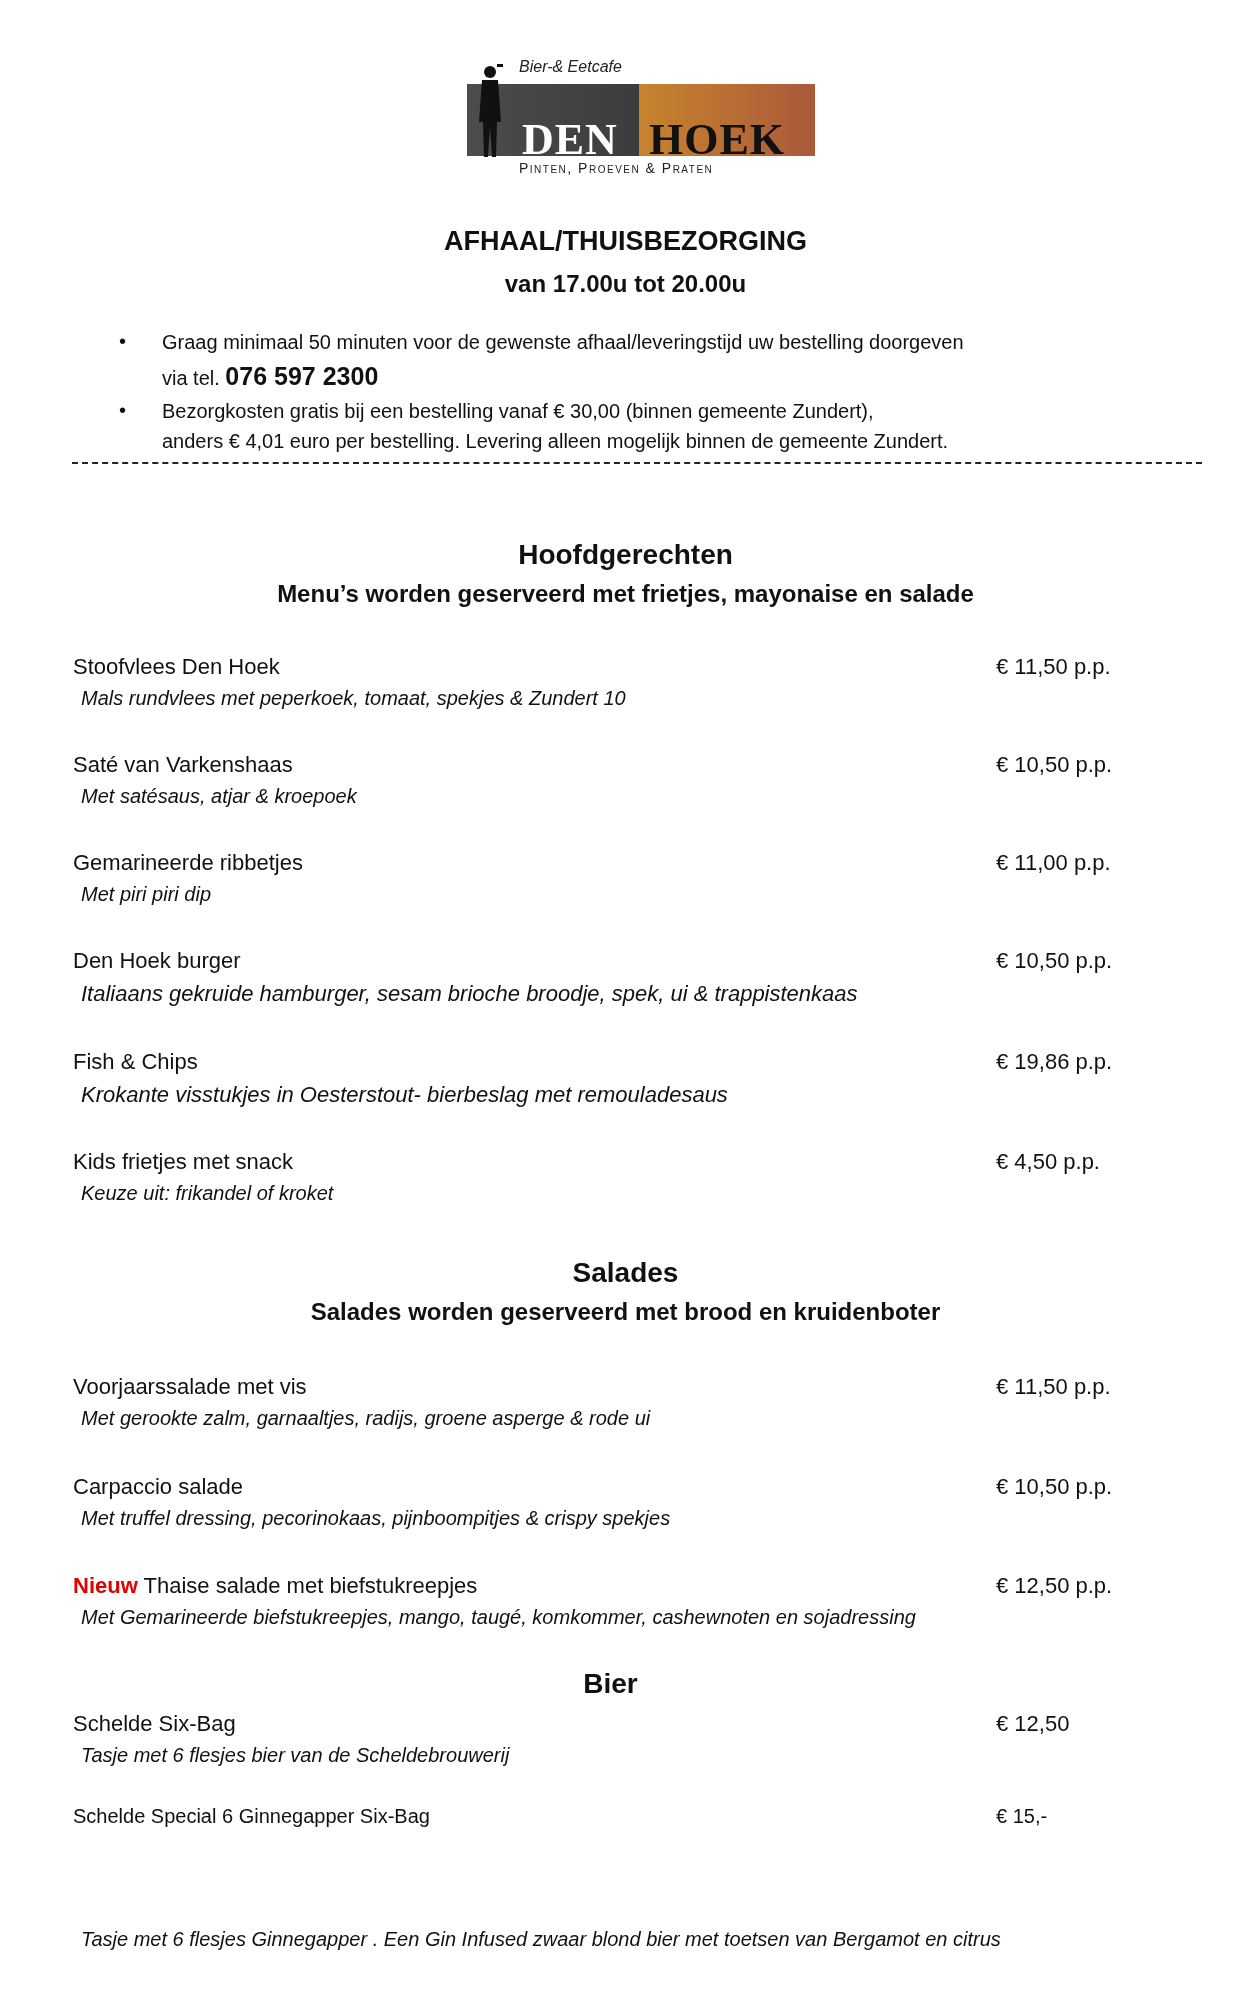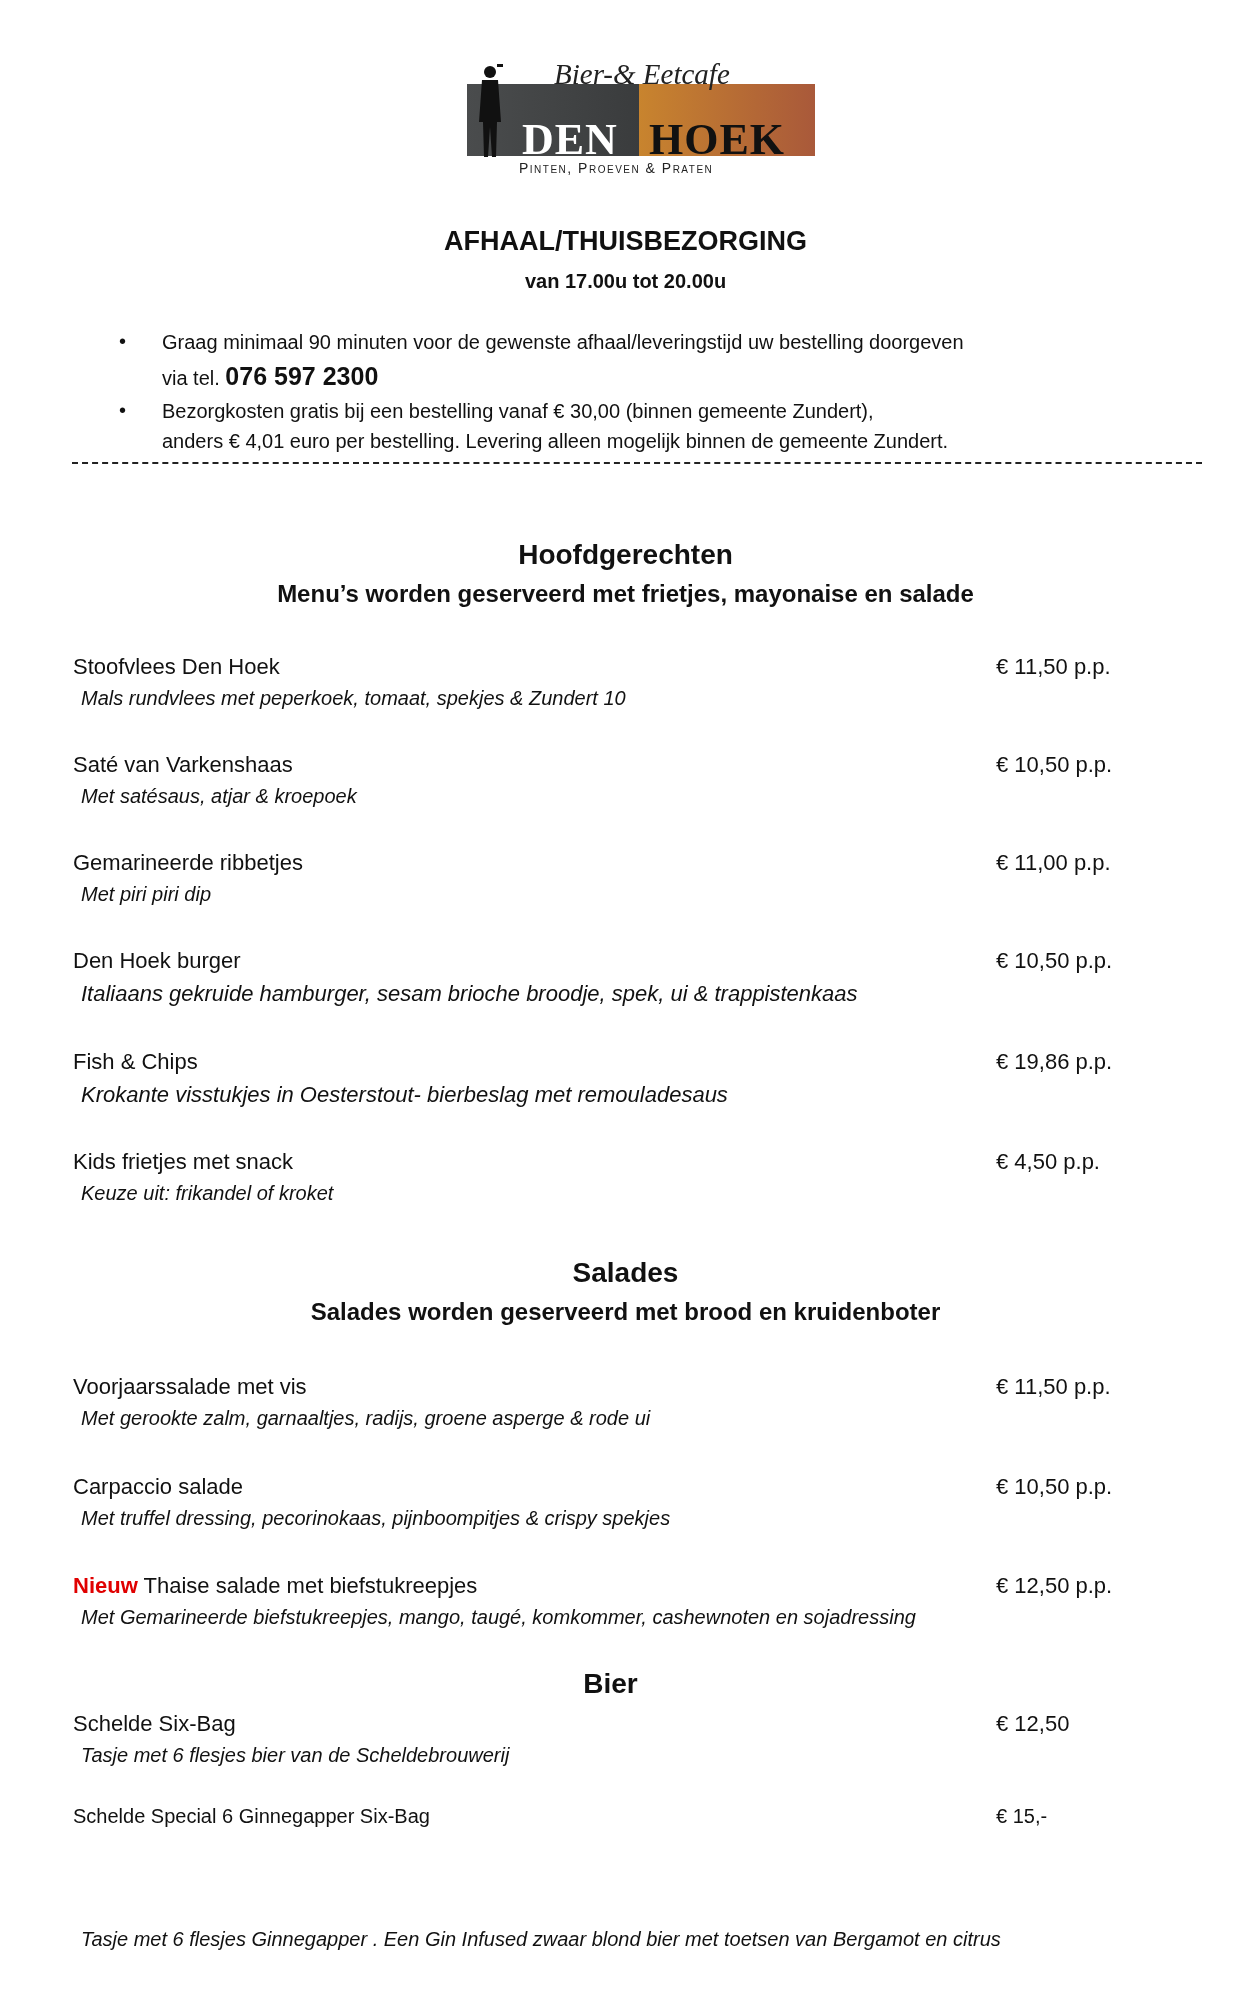--- a/index.html
+++ b/index.html
@@ -4,27 +4,27 @@
 <style>
   html, body { margin:0; padding:0; background:#fff; }
   body { width:1251px; height:2004px; position:relative; font-family:"Liberation Sans", sans-serif; color:#111; overflow:hidden; }
   .abs { position:absolute; }
   .center { left:0; width:1251px; text-align:center; }
   
   .logo { left:467px; top:58px; width:348px; height:122px; }
   .logo .band { position:absolute; left:0; top:26px; width:400px; height:72px; }
   .logo .dark { position:absolute; left:0; top:0; width:172px; height:72px; background:linear-gradient(90deg,#4a4c4d,#3a3c3d); }
   .logo .orange { position:absolute; left:172px; top:0; width:176px; height:72px; background:linear-gradient(90deg,#c8842e,#a9593a); }
-  .logo .script { position:absolute; left:52px; top:0px; font-family:Liberation Serif, serif; font-style:italic; font-size:29px; color:#222;margin-left:35px; }
+  .logo .script { position:absolute; left:52px; top:0px; font-family:Liberation Sans, sans-serif; font-style:italic; font-size:16px; color:#222; }
   .logo .den { position:absolute; left:55px; top:30px; font-family:"Liberation Serif", serif; font-weight:bold; font-size:44px; color:#fff; letter-spacing:1px; }
   .logo .hoek { position:absolute; left:182px; top:30px; font-family:"Liberation Serif", serif; font-weight:bold; font-size:44px; color:#111; letter-spacing:1px; }
   .logo .figure { position:absolute; left:10px; top:4px; width:26px; height:100px; }
   .logo .tagline { position:absolute; left:52px; top:102px; font-size:14px; letter-spacing:1.5px; color:#222; font-variant:small-caps; }
   .title { top:226px; font-size:27px; font-weight:bold; }
-  .subtitle { top:270px; font-size:20px; font-weight:bold; }
+  .subtitle { top:270px; font-size:24px; font-weight:bold; }
   .bullet { left:119px; font-size:20px; }
   .btext { left:162px; font-size:20px; }
   .phone { font-weight:bold; font-size:25px; }
   .dashes { left:72px; top:462px; width:1130px; height:0; border-top:2px dashed #222; }
   .sec-title { font-size:28px; font-weight:bold; }
   .sec-sub { font-size:24px; font-weight:bold; }
   .name { left:73px; font-size:22px; }
   .desc { left:73px; font-size:20px; font-style:italic;margin-left:8px; }
   .price { left:996px; font-size:22px; }
   .new { color:#e00000; font-weight:bold; }
@@ -45,21 +45,21 @@
     <path d="M5 18 L21 18 L24 60 L20 60 L19 95 L15 95 L13 65 L11 95 L7 95 L6 60 L2 60 Z" fill="#111"></path>
   </svg>
   <div class="script">Bier-&amp; Eetcafe</div>
   <div class="tagline">Pinten, Proeven &amp; Praten</div>
 </div>
 
 <div class="abs center title">AFHAAL/THUISBEZORGING</div>
 <div class="abs center subtitle">van 17.00u tot 20.00u</div>
 
 <div class="abs bullet" style="top:330px">•</div>
-<div class="abs btext" style="top:331px">Graag minimaal 90 minuten voor de gewenste afhaal/leveringstijd uw bestelling doorgeven</div>
+<div class="abs btext" style="top:331px">Graag minimaal 50 minuten voor de gewenste afhaal/leveringstijd uw bestelling doorgeven</div>
 <div class="abs btext" style="top:362px">
   <span>via  tel. </span><span class="phone">076 597 2300</span>
 </div>
 <div class="abs bullet" style="top:399px">•</div>
 <div class="abs btext" style="top:400px">Bezorgkosten gratis bij een bestelling vanaf € 30,00 (binnen gemeente Zundert),</div>
 <div class="abs btext" style="top:430px">anders € 4,01 euro per bestelling. Levering alleen mogelijk binnen de gemeente Zundert.</div>
 
 <div class="abs dashes"></div>
 
 <div class="abs center sec-title" style="top:539px">Hoofdgerechten</div>

